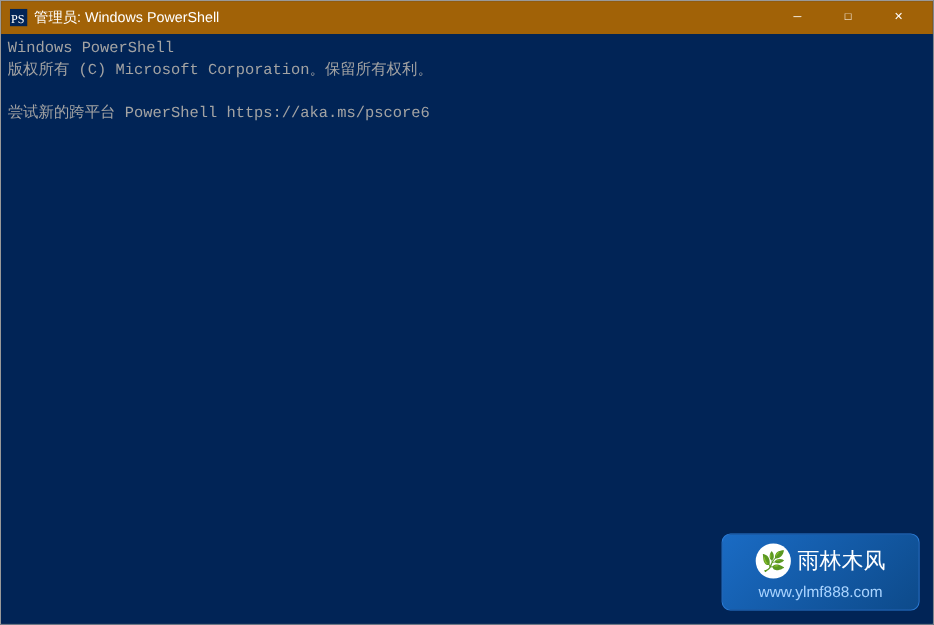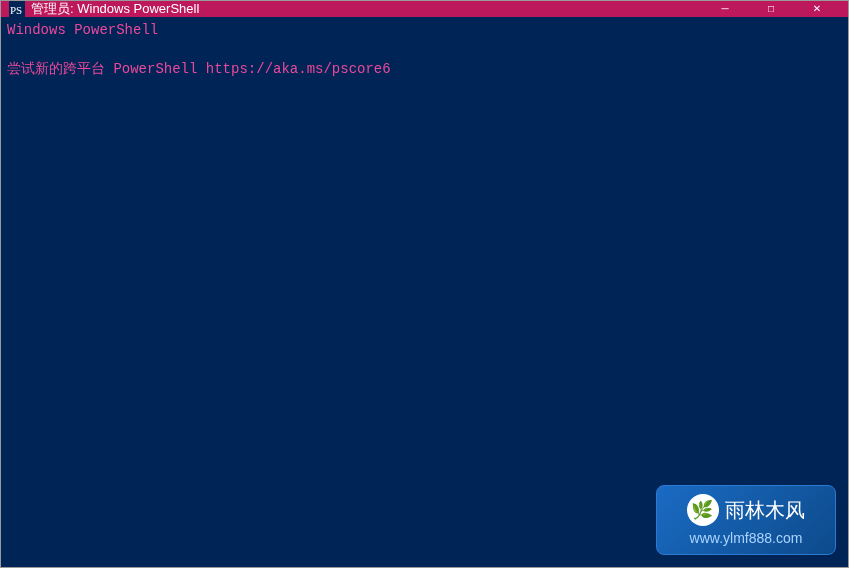--- a/index.html
+++ b/index.html
@@ -22,22 +22,22 @@
       background: #012456;
       display: flex;
       flex-direction: column;
       border: 1px solid #999;
       box-shadow: 2px 2px 8px rgba(0,0,0,0.5);
     }
 
     .title-bar {
       display: flex;
       align-items: center;
-      background: #be185d;
-      height: 16px;
+      background: #a16207;
+      height: 30px;
       padding: 0 8px;
       flex-shrink: 0;
       user-select: none;
     }
 
     .title-bar-icon {
       width: 16px;
       height: 16px;
       margin-right: 6px;
       flex-shrink: 0;
@@ -82,21 +82,21 @@
 
     .terminal-body {
       flex: 1;
       background: #012456;
       padding: 4px 6px;
       overflow: hidden;
       position: relative;
     }
 
     .terminal-line {
-      color: #ec4899;
+      color: #a3a3a3;
       font-size: 14px;
       font-family: 'Consolas', 'Courier New', monospace;
       line-height: 1.4;
       white-space: pre;
     }
 
     .terminal-line.empty {
       height: 19.6px;
     }
 
@@ -170,20 +170,21 @@
         <span class="btn-icon">□</span>
       </button>
       <button class="title-bar-btn close">
         <span class="btn-icon">✕</span>
       </button>
     </div>
   </div>
 
   <div class="terminal-body">
     <div class="terminal-line">Windows PowerShell</div>
+    <div class="terminal-line">版权所有 (C) Microsoft Corporation。保留所有权利。</div>
     <div class="terminal-line empty"></div>
     <div class="terminal-line">尝试新的跨平台 PowerShell https://aka.ms/pscore6</div>
     <div class="terminal-line empty"></div>
 
     <div class="watermark">
       <div class="watermark-top">
         <div class="watermark-logo">
           <span>🌿</span>
         </div>
         <span class="watermark-brand">雨林木风</span>

